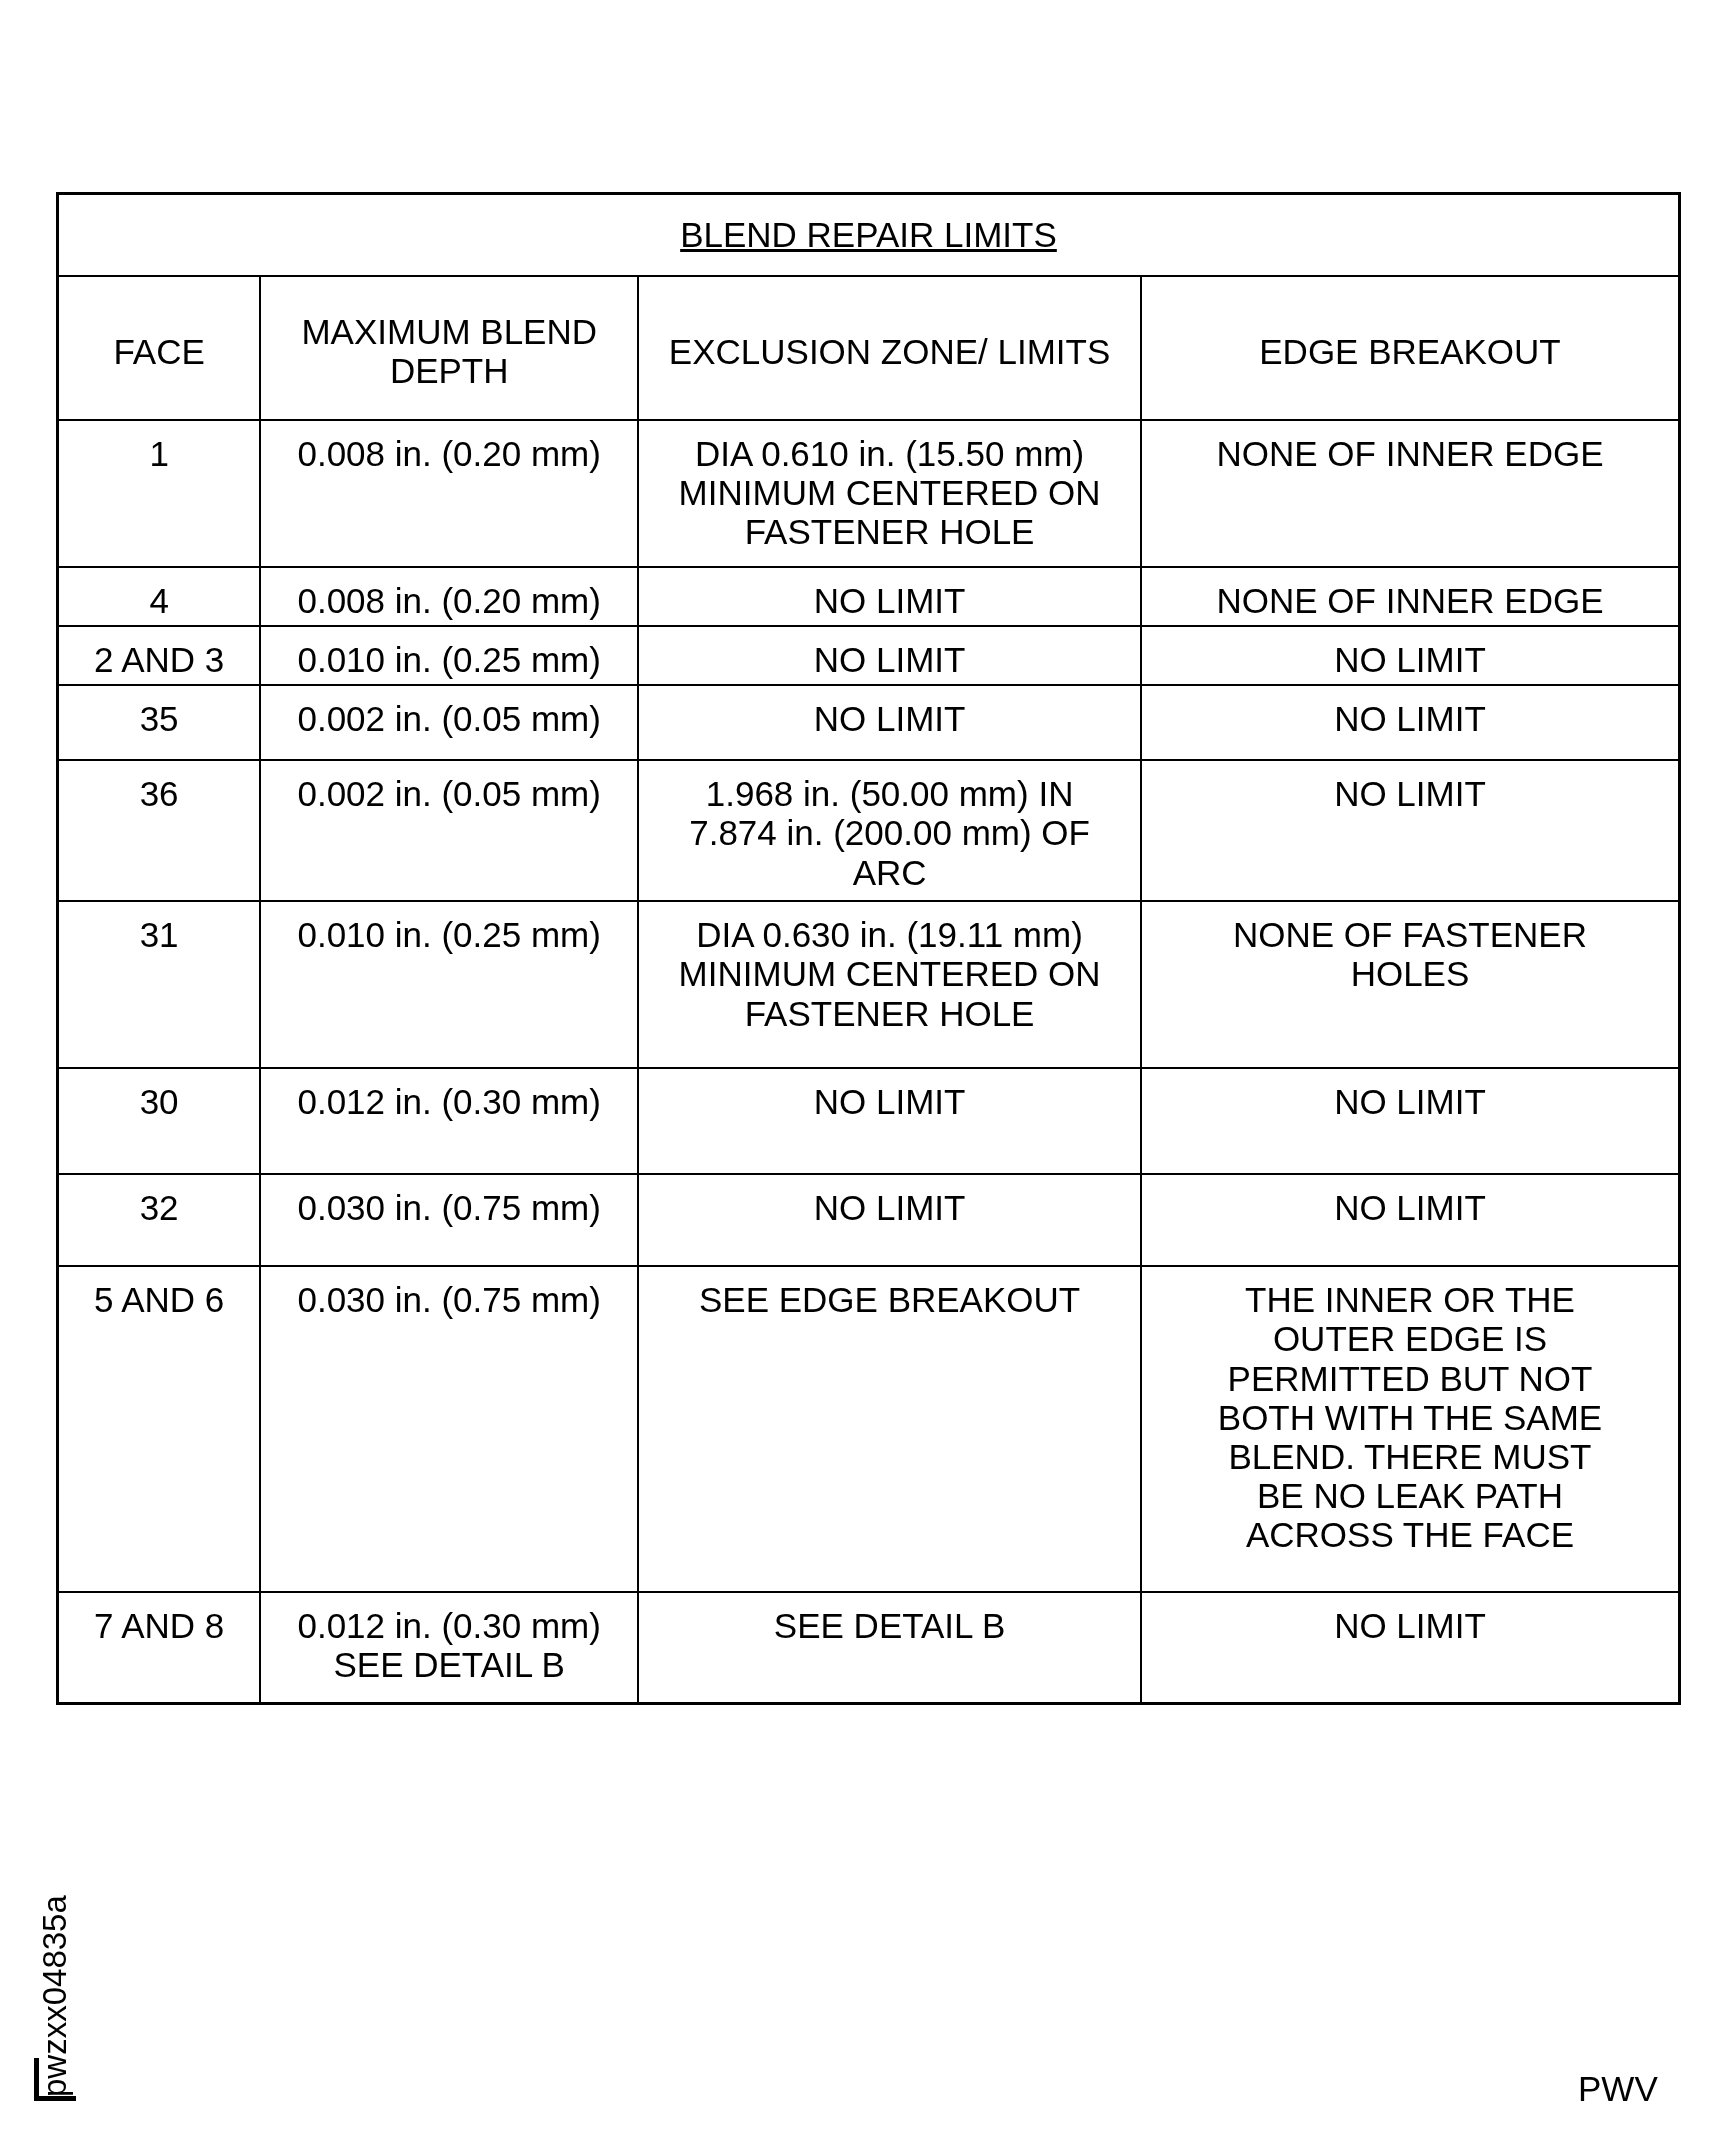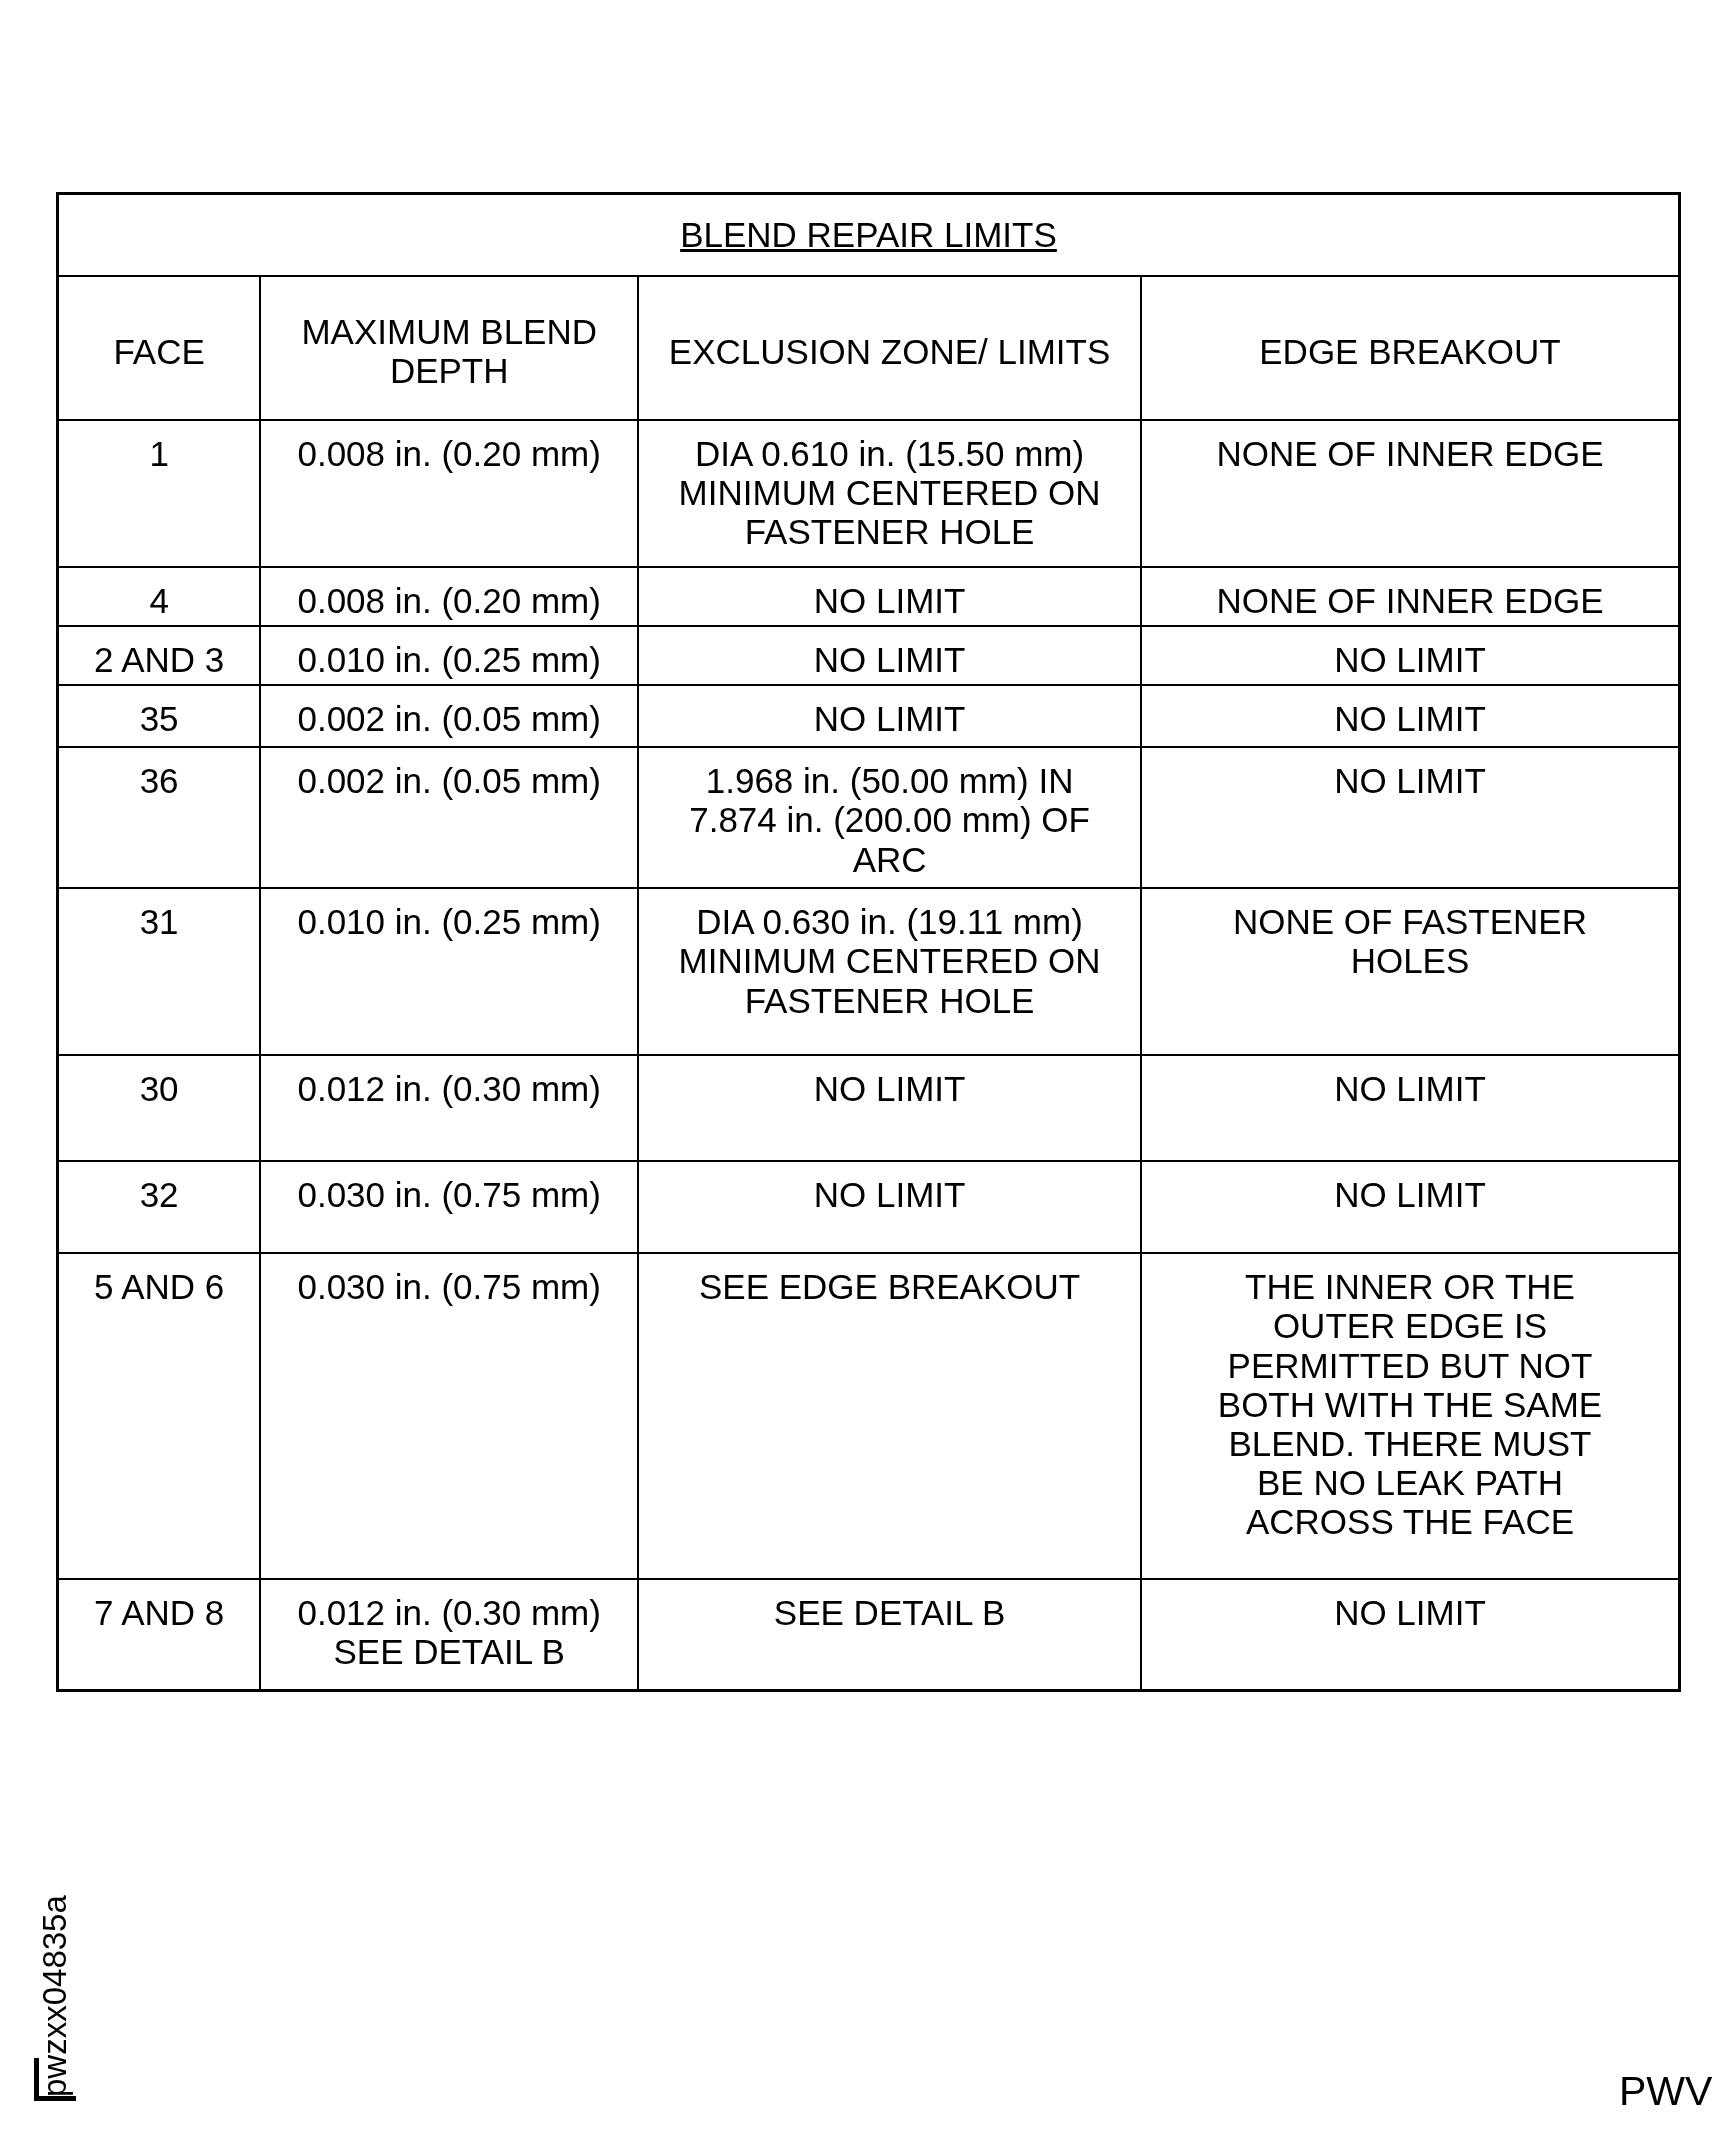--- a/index.html
+++ b/index.html
@@ -46,21 +46,21 @@
   tr.title-row th { vertical-align: middle; padding: 0 14.4px; }
   tr.header-row { height: 144px; }
   tr.header-row th { vertical-align: middle; }
   tbody td { vertical-align: top; }
 
   
   tr.r0 { height: 147px; }
   tr.r1 { height: 58px; }
   tr.r2 { height: 152px; }
   tr.r3 { height: 54px; }
-  tr.r4 { height: 62px; }
+  tr.r4 { height: 75px; }
   tr.r5 { height: 141px; }
   tr.r6 { height: 167px; }
   tr.r7 { height: 106px; }
   tr.r8 { height: 92px; }
   tr.r9 { height: 326px; }
   tr.r10 { height: 111px; }
 
   
   .fig-id {
     position: absolute;
@@ -75,23 +75,23 @@
     position: absolute;
     left: 34px;
     top: 2058px;
     width: 37px;
     height: 38px;
     border-left: 5.2px solid #000000;
     border-bottom: 5.2px solid #000000;
   }
   .page-code {
     position: absolute;
-    left: 1619px;
+    left: 1578px;
     top: 2069px;
-    font-size: 41px;
+    font-size: 35px;
   }
 </style>
 </head>
 <body>
 
 <div class="page">
 
   <table class="blend-table">
     <colgroup>
       <col class="c-face">

